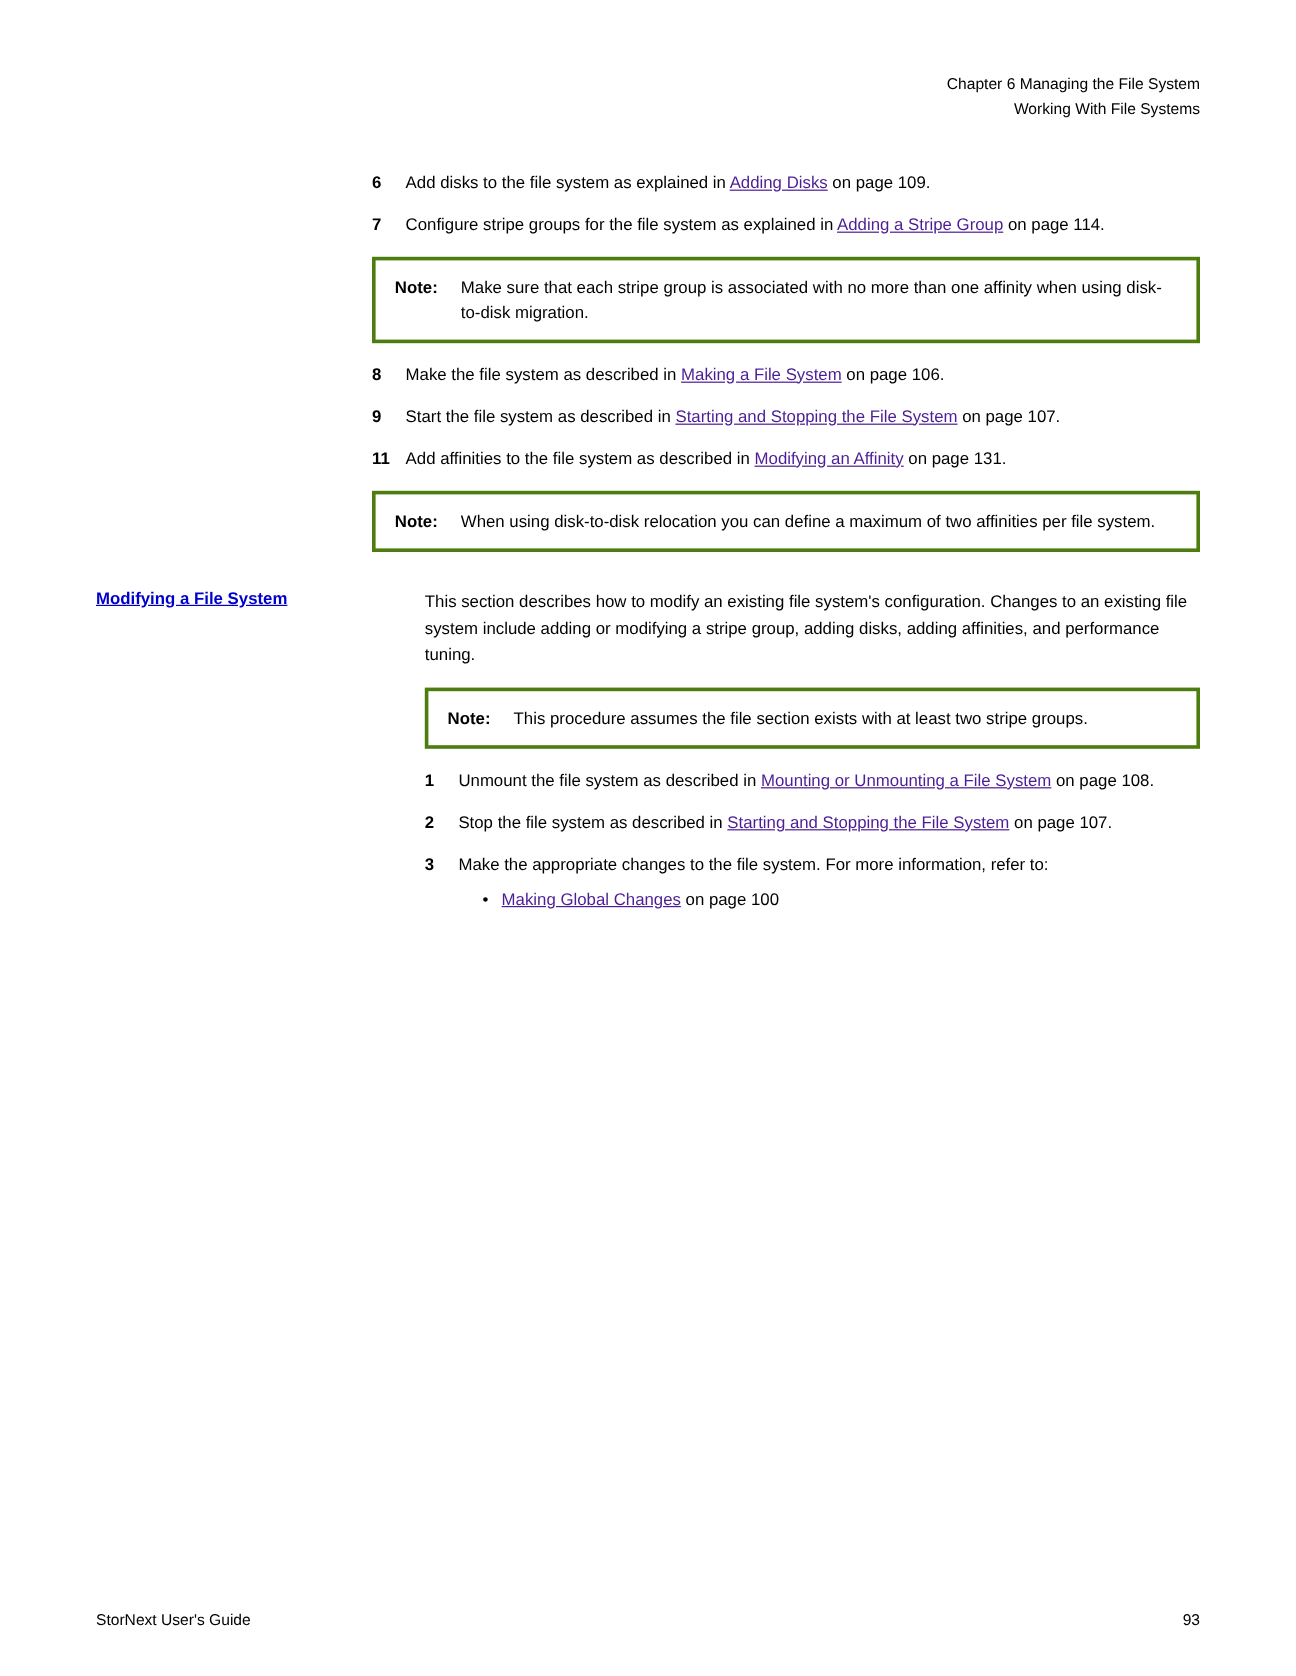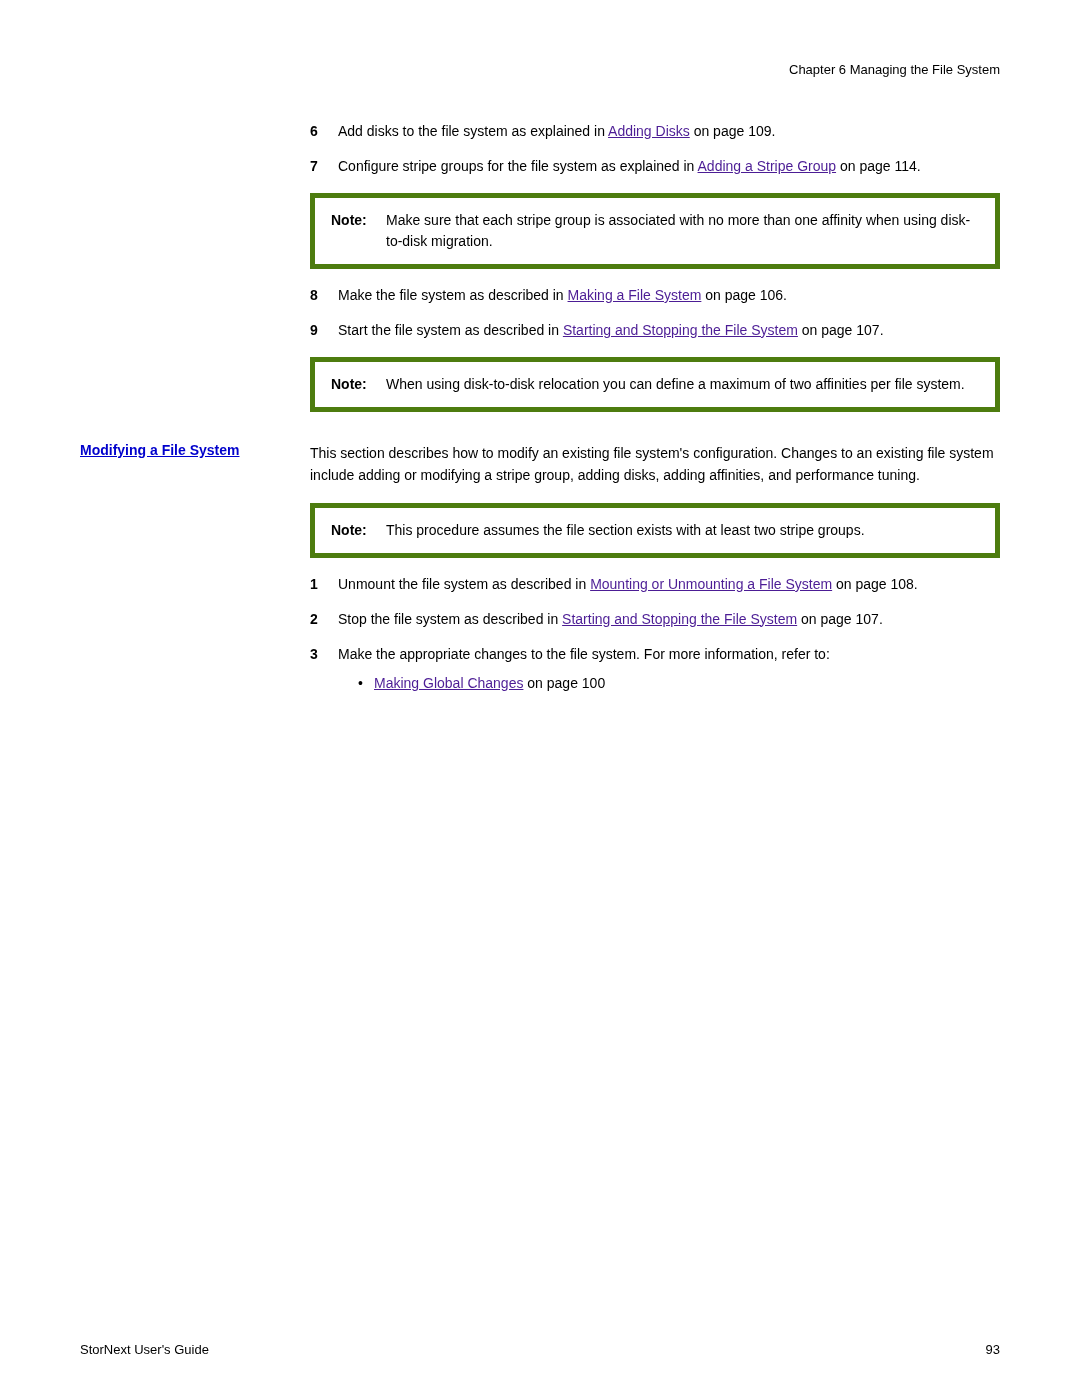--- a/index.html
+++ b/index.html
@@ -59,21 +59,21 @@
       font-size: 14px;
       line-height: 1.5;
     }
 
     .link {
       color: #4c1d95;
       text-decoration: underline;
     }
 
     .note-box {
-      border: 5px solid #4d7c0f;
+      border: 3px solid #4d7c0f;
       padding: 12px 16px;
       margin: 16px 0;
       display: flex;
       line-height: 1.5;
     }
 
     .note-label {
       font-weight: bold;
       min-width: 55px;
       font-size: 14px;
@@ -108,30 +108,32 @@
       content: "•";
       position: absolute;
       left: 0;
     }
 
     .modifying-section {
       display: flex;
       margin-top: 20px;
       padding-left: 80px;
       padding-right: 80px;
+      gap: 24px;
     }
 
     .modifying-left {
       width: 230px;
       flex-shrink: 0;
       padding-right: 20px;
     }
 
     .modifying-right {
       flex: 1;
+      margin-left: 20px;
     }
 
     .footer-area {
       position: absolute;
       bottom: 40px;
       left: 80px;
       right: 80px;
       display: flex;
       justify-content: space-between;
       font-size: 13px;
@@ -142,20 +144,21 @@
       padding-right: 80px;
     }
   </style>
 </head>
 <body>
 
 <div class="page-container">
 
   <div class="header-area">
     <div>Chapter 6  Managing the File System</div>
+    <div>Working With File Systems</div>
   </div>
 
   <div class="main-wrapper">
 
     <div class="numbered-item">
       <span class="item-number">6</span>
       <span class="item-text">
         Add disks to the file system as explained in
         <a class="link">Adding Disks</a>
         on page  109.
@@ -188,20 +191,28 @@
     <div class="numbered-item">
       <span class="item-number">9</span>
       <span class="item-text">
         Start the file system as described in
         <a class="link">Starting and Stopping the File System</a>
         on page  107.
       </span>
     </div>
 
 
+    <div class="numbered-item">
+      <span class="item-number">11</span>
+      <span class="item-text">
+        Add affinities to the file system as described in
+        <a class="link">Modifying an Affinity</a>
+        on page  131.
+      </span>
+    </div>
 
     <div class="note-box">
       <span class="note-label">Note:</span>
       <span class="note-text">When using disk-to-disk relocation you can define a maximum of two affinities per file system.</span>
     </div>
 
   </div>
 
   <div class="modifying-section" style="margin-top: 30px;">
 

